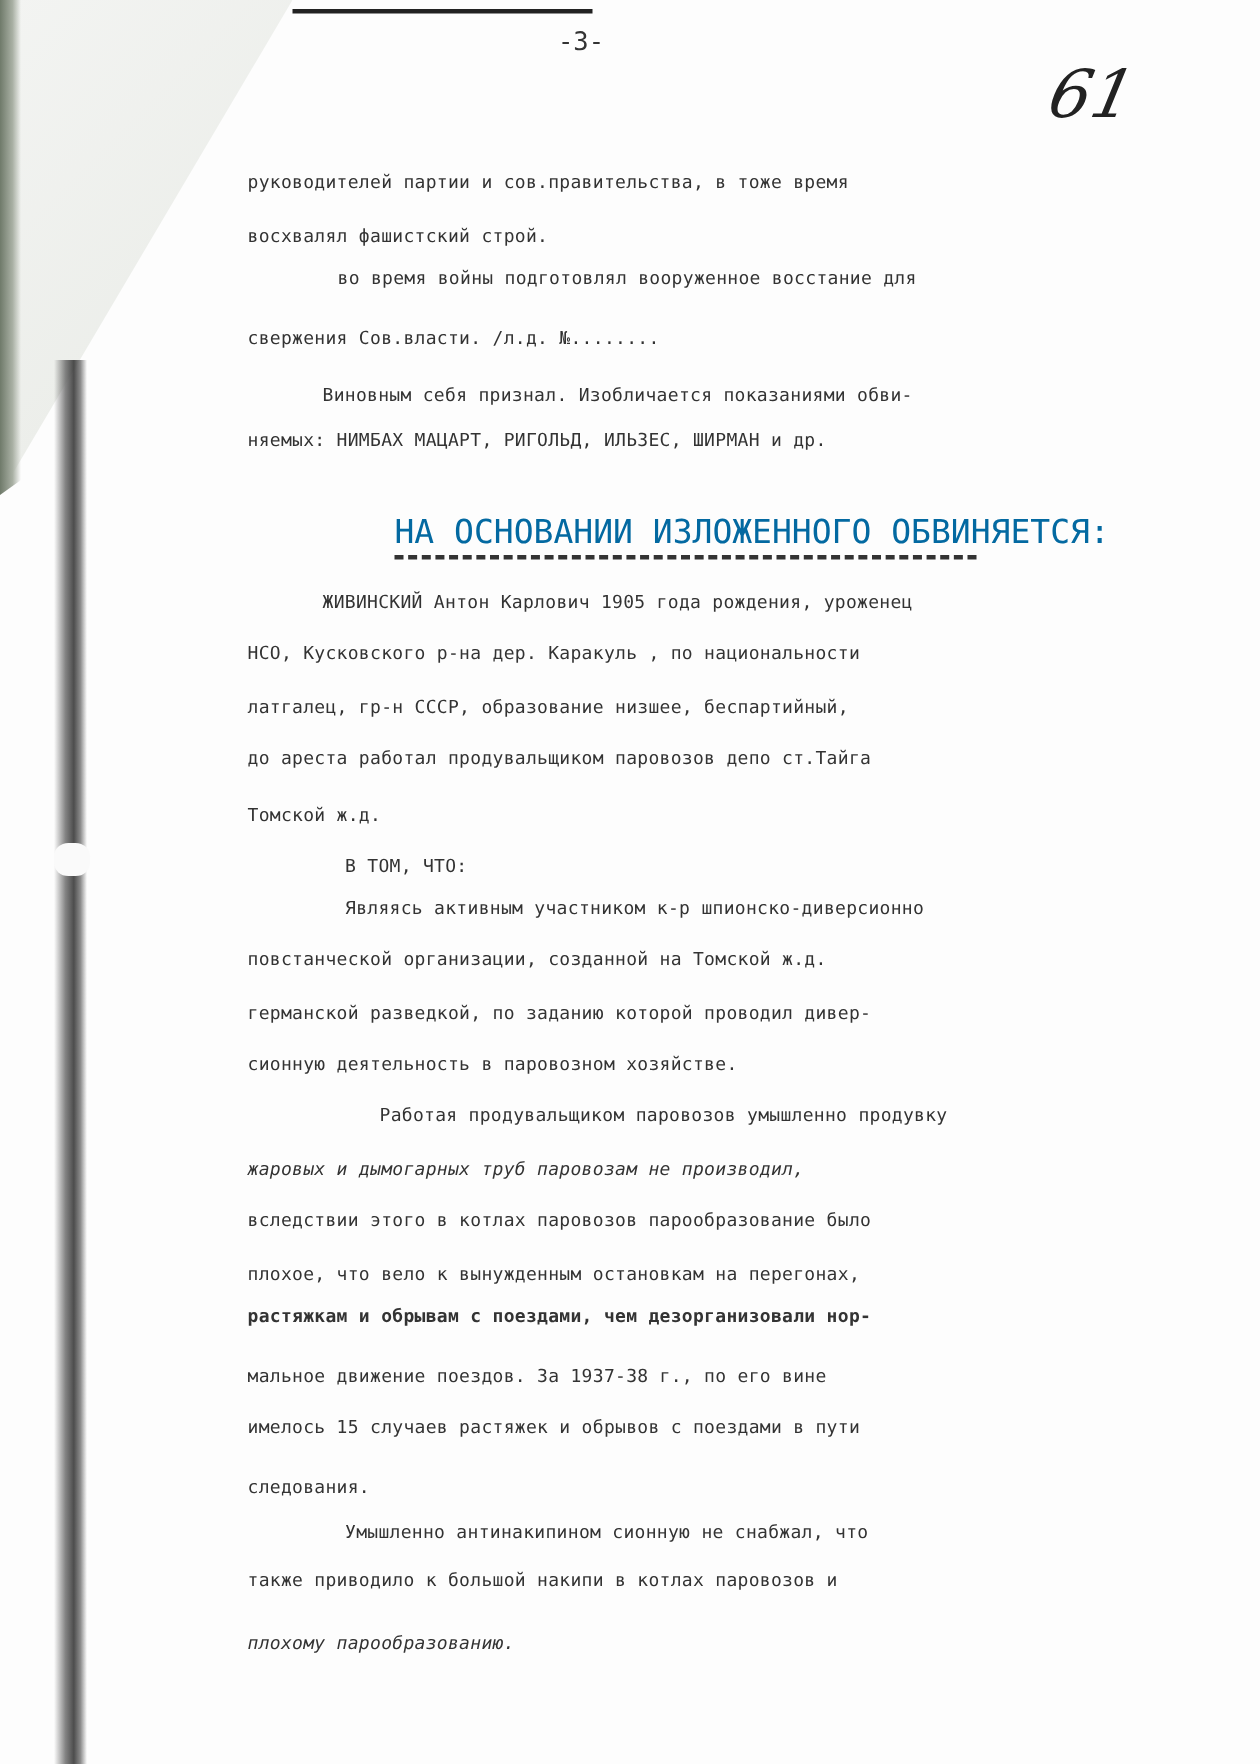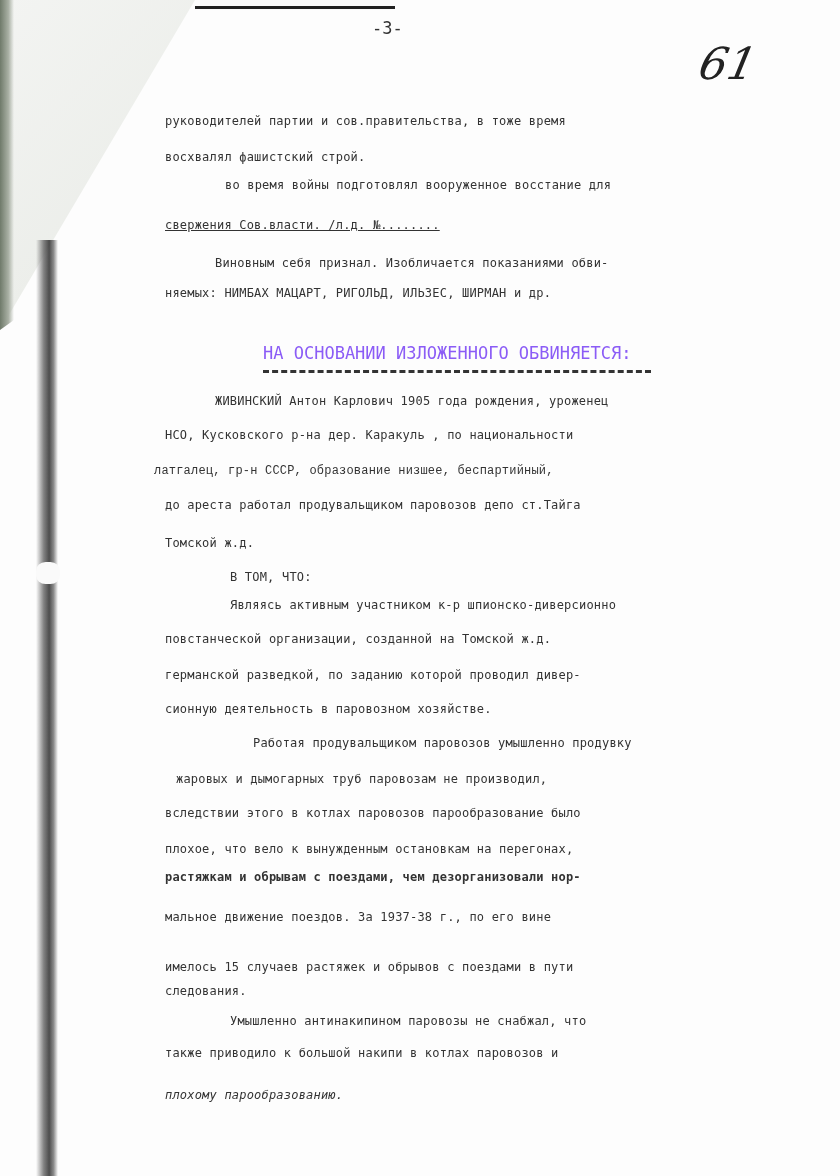--- a/index.html
+++ b/index.html
@@ -36,21 +36,21 @@
       position: absolute; left: 372px; top: 18px; font-size: 17px; color: #333;
     }
     .sheet-num {
       position: absolute; left: 700px; top: 38px; font-size: 44px; color: #222;
       font-family: "DejaVu Serif", serif; font-style: italic; transform: skewX(-12deg);
     }
     .line {
       position: absolute; font-size: 12px; color: #333; white-space: nowrap; letter-spacing: 0.2px;
     }
     .heading {
-      position: absolute; left: 263px; top: 343px; font-size: 17px; color: #8b5cf6; white-space: nowrap;
+      position: absolute; left: 263px; top: 343px; font-size: 22px; color: #0369a1; white-space: nowrap;
     }
     .heading-rule {
       position: absolute; left: 263px; top: 370px; width: 388px; height: 0;
       border-top: 3px dashed #333;
     }
   </style>
 </head>
 <body>
 
 <div class="page">
@@ -60,44 +60,44 @@
   <div class="punch"></div>
   <div class="top-rule"></div>
 
   <div class="page-num">-3-</div>
   <div class="sheet-num">61</div>
 
   <div id="intro-lines">
       <div class="line" style="left: 165px; top: 114px;">руководителей партии и сов.правительства, в тоже время</div>
       <div class="line" style="left: 165px; top: 150px;">восхвалял фашистский строй.</div>
       <div class="line" style="left: 225px; top: 178px;">во время войны подготовлял вооруженное восстание для</div>
-      <div class="line" style="left: 165px; top: 218px; text-decoration: underline;">свержения Сов.власти. /л.д. №........</div>
+      <div class="line" style="left: 165px; top: 218px;">свержения Сов.власти. /л.д. №........</div>
       <div class="line" style="left: 215px; top: 256px;">Виновным себя признал. Изобличается показаниями обви-</div>
       <div class="line" style="left: 165px; top: 286px;">няемых: НИМБАХ МАЦАРТ, РИГОЛЬД, ИЛЬЗЕС, ШИРМАН и др.</div>
     </div>
 
   <div class="heading">НА ОСНОВАНИИ  ИЗЛОЖЕННОГО ОБВИНЯЕТСЯ:</div>
   <div class="heading-rule"></div>
 
   <div id="body-lines">
       <div class="line" style="left: 215px; top: 394px;">ЖИВИНСКИЙ Антон Карлович 1905 года рождения, уроженец</div>
       <div class="line" style="left: 165px; top: 428px;">НСО, Кусковского р-на дер. Каракуль , по национальности</div>
-      <div class="line" style="left: 154px; top: 464px; font-family: Liberation Mono, monospace;">латгалец, гр-н СССР, образование низшее, беспартийный,</div>
+      <div class="line" style="left: 165px; top: 464px;">латгалец, гр-н СССР, образование низшее, беспартийный,</div>
       <div class="line" style="left: 165px; top: 498px;">до ареста работал продувальщиком паровозов депо ст.Тайга</div>
       <div class="line" style="left: 165px; top: 536px;">Томской ж.д.</div>
       <div class="line" style="left: 230px; top: 570px;">В ТОМ, ЧТО:</div>
       <div class="line" style="left: 230px; top: 598px;">Являясь активным участником к-р шпионско-диверсионно</div>
       <div class="line" style="left: 165px; top: 632px;">повстанческой организации, созданной на Томской ж.д.</div>
       <div class="line" style="left: 165px; top: 668px;">германской разведкой, по заданию которой проводил дивер-</div>
       <div class="line" style="left: 165px; top: 702px;">сионную деятельность в паровозном хозяйстве.</div>
       <div class="line" style="left: 230px; top: 736px; margin-left: 23px;">Работая продувальщиком паровозов умышленно продувку</div>
-      <div class="line" style="left: 176px; top: 772px;">жаровых и дымогарных труб  паровозам не производил,</div>
+      <div class="line" style="left: 165px; top: 772px; font-style: italic;">жаровых и дымогарных труб  паровозам не производил,</div>
       <div class="line" style="left: 165px; top: 806px;">вследствии этого в котлах паровозов парообразование было</div>
       <div class="line" style="left: 165px; top: 842px;">плохое, что вело к вынужденным остановкам на перегонах,</div>
       <div class="line" style="left: 165px; top: 870px; font-weight: bold;">растяжкам и обрывам с поездами, чем дезорганизовали нор-</div>
       <div class="line" style="left: 165px; top: 910px;">мальное движение поездов. За 1937-38 г., по его вине</div>
-      <div class="line" style="left: 165px; top: 944px; margin-top: 16px;">имелось 15 случаев растяжек и обрывов с поездами в пути</div>
+      <div class="line" style="left: 165px; top: 944px;">имелось 15 случаев растяжек и обрывов с поездами в пути</div>
       <div class="line" style="left: 165px; top: 984px; text-align: center;">следования.</div>
-      <div class="line" style="left: 230px; top: 1014px;">Умышленно антинакипином паровозы не снабжал, что</div>
+      <div class="line" style="left: 230px; top: 1014px;">Умышленно антинакипином сионную не снабжал, что</div>
       <div class="line" style="left: 165px; top: 1046px;">также приводило к большой накипи в котлах паровозов и</div>
       <div class="line" style="left: 165px; top: 1088px; font-style: italic;">плохому парообразованию.</div>
     </div>
 </div>
 
 </body></html>

